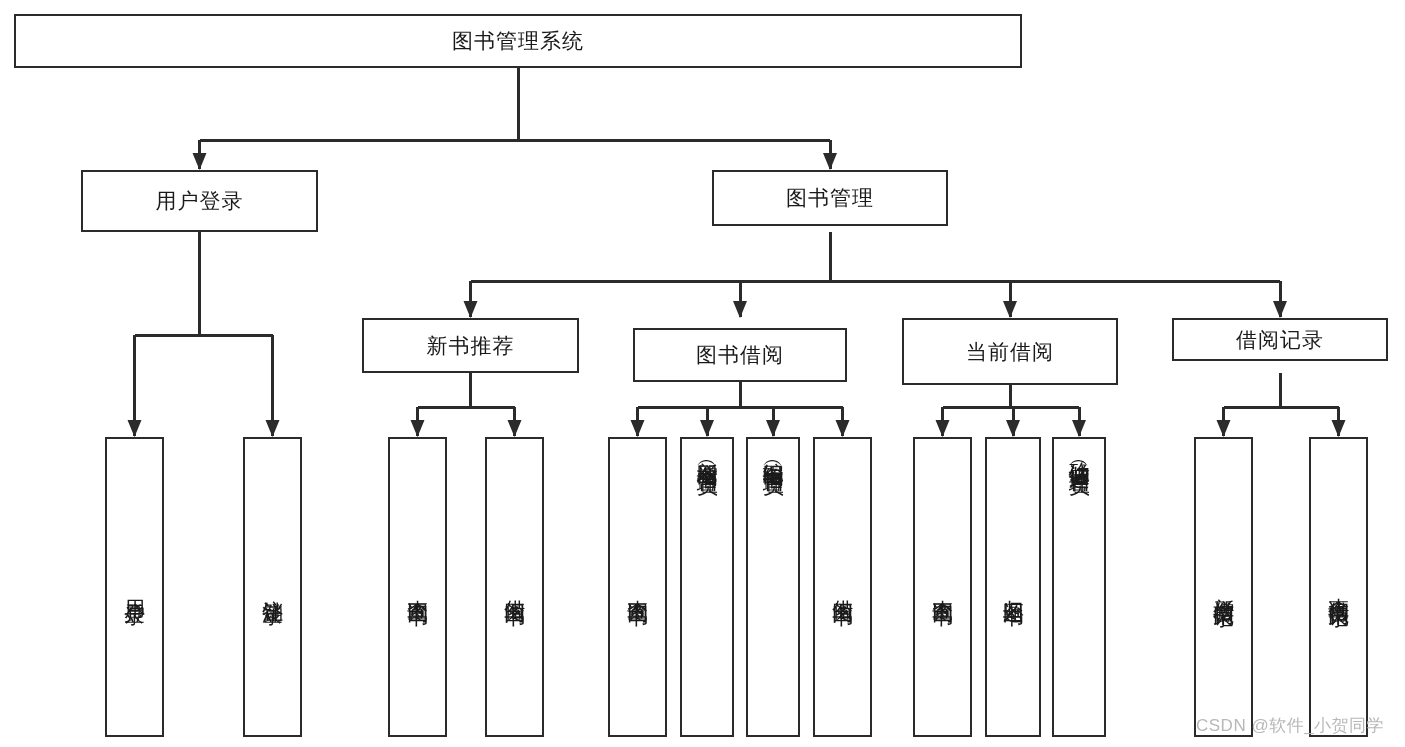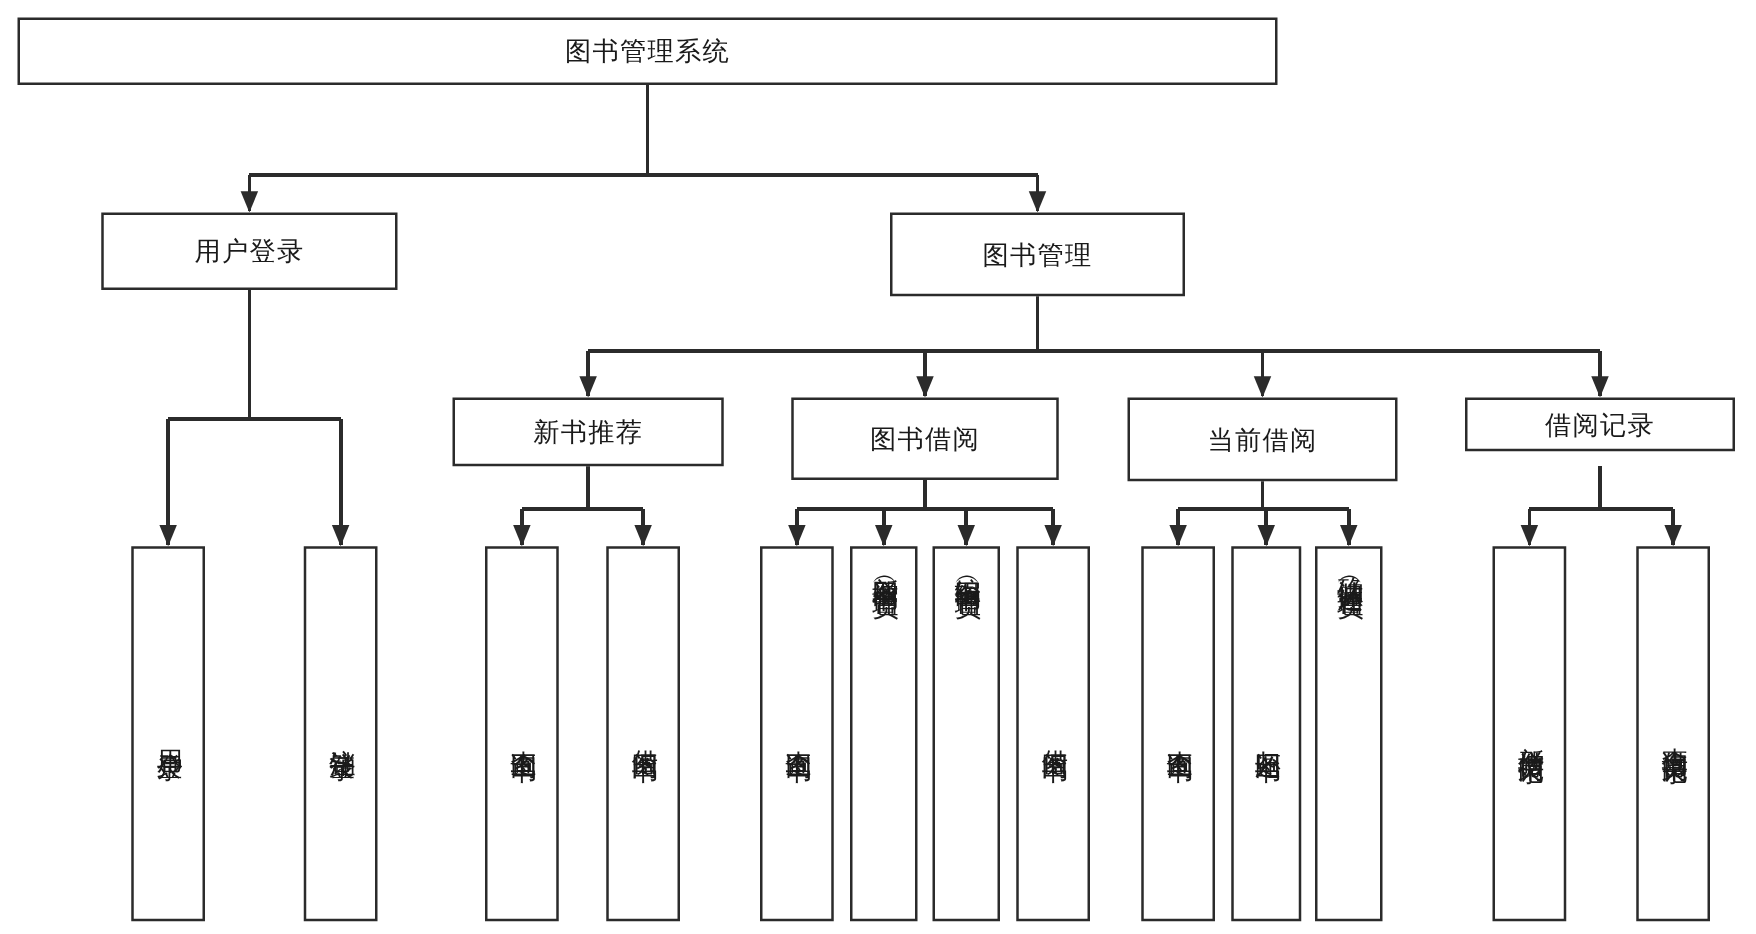--- a/index.html
+++ b/index.html
@@ -122,27 +122,27 @@
       <line x1="1338.5" y1="407" x2="1338.5" y2="436" stroke="#2b2b2b" stroke-width="3" shape-rendering="crispEdges"></line>
       <polygon points="1331.5,420 1345.5,420 1338.5,437" fill="#2b2b2b"></polygon>
     </svg>
   <div id="nodes">
       <div class="node h" style="left: 14px; top: 14px; width: 1008px; height: 54px;">
         <span>图书管理系统</span>
       </div>
       <div class="node h" style="left: 81px; top: 170px; width: 237px; height: 62px;">
         <span>用户登录</span>
       </div>
-      <div class="node h" style="left: 712px; top: 170px; width: 236px; height: 67px;">
+      <div class="node h" style="left: 712px; top: 170px; width: 236px; height: 56px;">
         <span>图书管理</span>
       </div>
       <div class="node h" style="left: 362px; top: 318px; width: 217px; height: 55px;">
         <span>新书推荐</span>
       </div>
-      <div class="node h" style="left: 633px; top: 318px; width: 214px; height: 66px;">
+      <div class="node h" style="left: 633px; top: 328px; width: 214px; height: 54px;">
         <span>图书借阅</span>
       </div>
       <div class="node h" style="left: 902px; top: 318px; width: 216px; height: 67px;">
         <span>当前借阅</span>
       </div>
       <div class="node h" style="left: 1172px; top: 318px; width: 216px; height: 43px;">
         <span>借阅记录</span>
       </div>
       <div class="node v mid" style="left: 105px; top: 437px; width: 59px; height: 300px;">
         <span class="vtext">用户登录</span>
@@ -177,13 +177,14 @@
       <div class="node v" style="left: 1052px; top: 437px; width: 54px; height: 300px;">
         <span class="vtext">确认归还（管理员）</span>
       </div>
       <div class="node v mid" style="left: 1194px; top: 437px; width: 59px; height: 300px;">
         <span class="vtext">新增借阅记录</span>
       </div>
       <div class="node v mid" style="left: 1309px; top: 437px; width: 59px; height: 300px;">
         <span class="vtext">查询借阅记录</span>
       </div>
     </div>
+  <div class="watermark" style="left:1196px; top:714px;">CSDN @软件_小贺同学</div>
 </div>
 
 </body></html>

